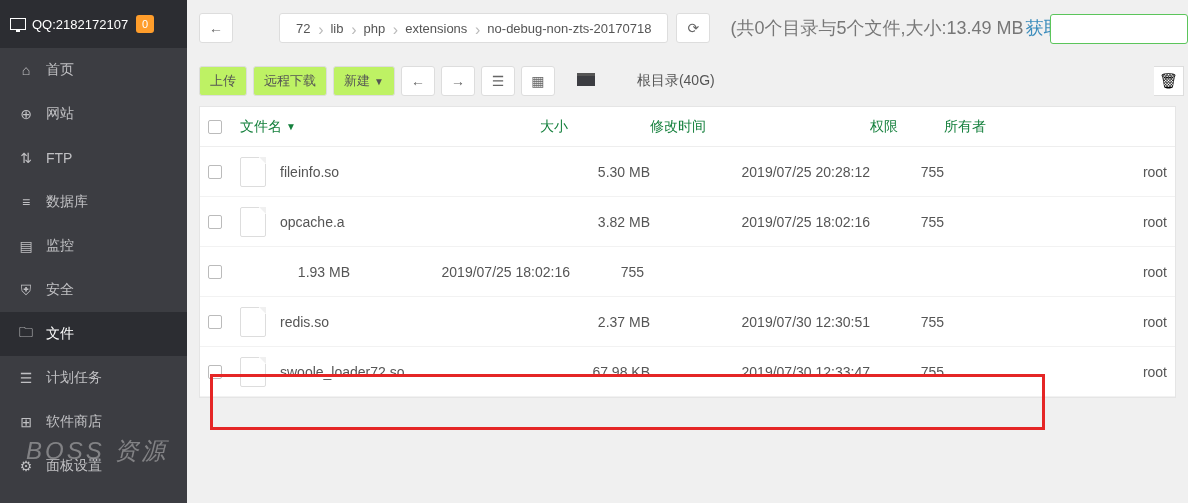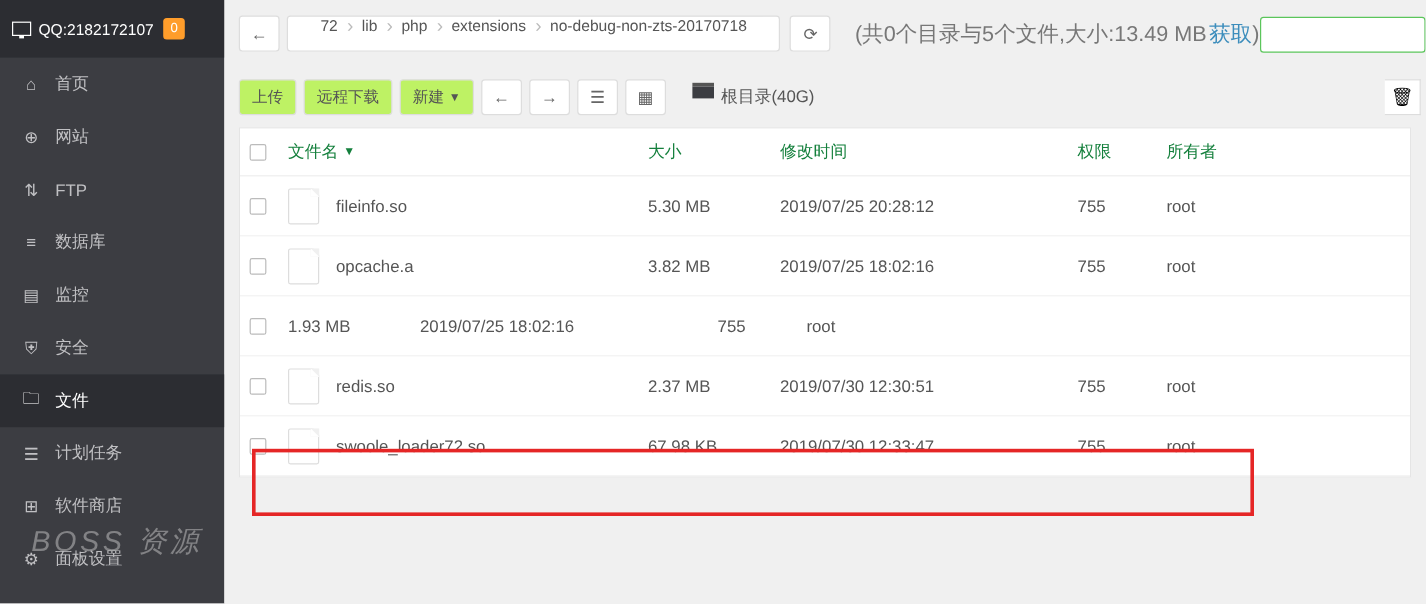--- a/index.html
+++ b/index.html
@@ -11,44 +11,44 @@
 .sb-header .mon { width: 16px; height: 12px; border: 1px solid #fff; margin-right: 6px; position: relative; }
 .sb-header .mon::after { content:""; position:absolute; bottom:-3px; left:5px; width:4px; height:2px; background:#fff; }
 .sb-header .badge { background: #ff9d2b; color: #fff; width: 18px; height: 18px; border-radius: 3px; display: flex; align-items: center; justify-content: center; font-size: 11px; margin-left: 8px; }
 .nav-item { height: 44px; display: flex; align-items: center; padding: 0 18px; font-size: 14px; color: #c0c0c3; cursor: pointer; }
 .nav-item.active { background: #2c2d32; color: #fff; }
 .nav-item .ic { width: 16px; height: 16px; margin-right: 12px; display: inline-flex; align-items: center; justify-content: center; }
 
 .main { flex: 1; background: #f0f0f0; padding: 0; position: relative; }
 .topbar { height: 56px; display: flex; align-items: center; padding: 0 12px; }
 .btn-sq { width: 34px; height: 30px; background: #fff; border: 1px solid #ddd; border-radius: 3px; display: flex; align-items: center; justify-content: center; cursor: pointer; margin-right: 6px; font-size: 14px; color: #666; }
-.breadcrumb { display: flex; align-items: flex-start; background: #fff; border: 1px solid #ddd; border-radius: 3px; height: 30px; padding: 0 17px; }
+.breadcrumb { display: flex; align-items: center; background: #fff; border: 1px solid #ddd; border-radius: 3px; height: 30px; padding: 0 6px; margin-left: 40px; }
 .bc-item { padding: 0 10px; font-size: 13px; color: #555; cursor: pointer; position: relative; }
 .bc-item:not(:last-child)::after { content: "›"; position: absolute; right: -3px; color: #bbb; font-size: 16px; }
 .refresh-btn { margin-left: 8px; }
 .info { margin-left: 14px; font-size: 18px; color: #777; }
 .info .link { color: #3c8dbc; cursor: pointer; margin-left: 2px; }
 .right-box { position: absolute; right: 0; top: 14px; width: 138px; height: 30px; border: 1px solid #5bc55b; background: #fff; border-radius: 3px; }
 
 .toolbar { height: 50px; display: flex; align-items: center; padding: 0 12px; }
 .tb-btn { height: 30px; padding: 0 10px; background: #bef264; border: 1px solid #ddd; border-radius: 3px; font-size: 13px; color: #555; cursor: pointer; display: flex; align-items: center; margin-right: 6px; }
 .tb-btn .arrow { margin-left: 4px; font-size: 10px; }
-.root-label { margin-left: 16px; font-size: 14px; color: #555; display: flex; align-items: flex-start; }
+.root-label { margin-left: 16px; font-size: 14px; color: #555; display: flex; align-items: center; gap: 36px; }
 .root-label .disk { width: 18px; height: 10px; background: #3c3d42; margin-right: 6px; position: relative; }
 .root-label .disk::after { content:""; position:absolute; left:0; top:-3px; width:18px; height:3px; background:#555; }
 .trash { position: absolute; right: 4px; width: 30px; height: 30px; border: 1px solid #ddd; border-left: none; background: #fff; display: flex; align-items: center; justify-content: center; font-size: 15px; }
 
 .filelist { margin: 0 12px; background: #fff; border: 1px solid #e5e5e5; }
 .fl-header { height: 40px; display: flex; align-items: center; padding: 0 8px; font-size: 14px; color: #15803d; border-bottom: 1px solid #eee; font-weight: 500; }
-.fl-row { height: 50px; display: flex; align-items: center; padding: 0 8px; font-size: 14px; color: #555; border-bottom: 1px solid #f2f2f2; }
+.fl-row { height: 50px; display: flex; align-items: center; padding: 0 8px; font-size: 14px; color: #555; border-bottom: 1px solid #f2f2f2; text-align: right; }
 .col-chk { width: 32px; }
 .col-name { flex: 0 0 300px; display: flex; align-items: center; }
 .col-size { flex: 0 0 110px; }
 .col-time { flex: 0 0 220px; }
-.col-perm { flex: 0 0 74px; margin-left: 28px; }
+.col-perm { flex: 0 0 74px; }
 .col-owner { flex: 1; }
 .chk { width: 14px; height: 14px; border: 1px solid #bbb; border-radius: 2px; background: #fff; }
 .fic { width: 26px; height: 30px; background: #fff; border: 1px solid #ddd; border-radius: 2px 6px 2px 2px; margin-right: 14px; position: relative; }
 .fic::after { content:""; position:absolute; right:-1px; top:-1px; width:0; height:0; border-left:7px solid #fff; border-top:7px solid #f0f0f0; }
 .sortarr { font-size: 10px; margin-left: 4px; }
 .hl { position: absolute; border: 3px solid #e52626; pointer-events: none; left: 210px; top: 374px; width: 835px; height: 56px; }
 
 .wm { position: absolute; left: 26px; bottom: 36px; font-size: 24px; font-weight: 400; color: rgba(200,200,200,0.5); letter-spacing: 3px; pointer-events: none; font-style: italic; }
 </style>
 </head>

